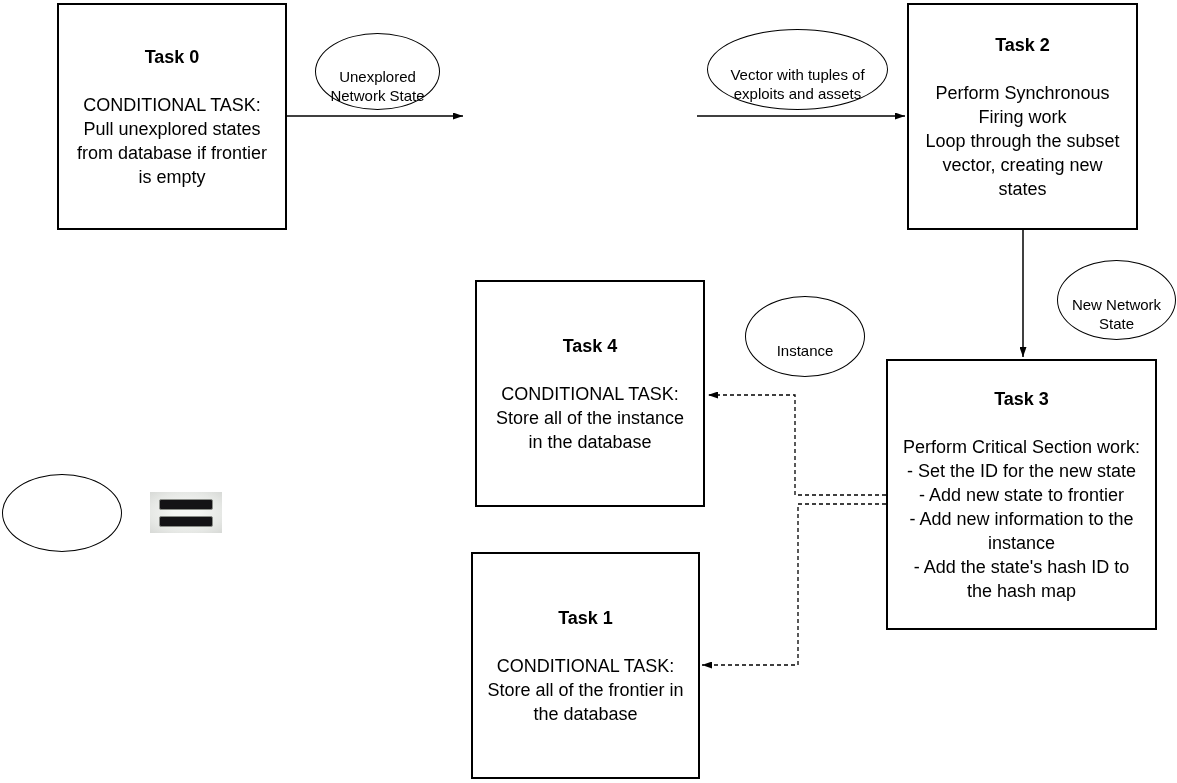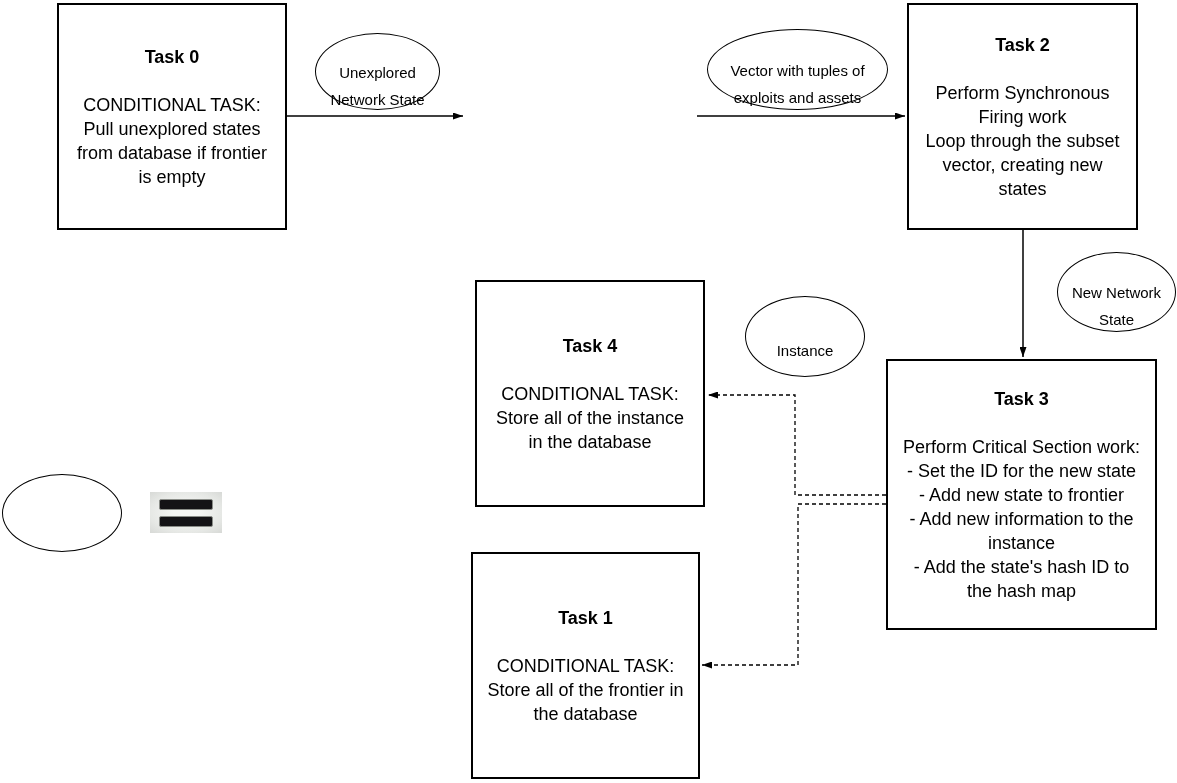--- a/index.html
+++ b/index.html
@@ -13,21 +13,21 @@
     display:flex;flex-direction:column;align-items:center;justify-content:center;
     text-align:center;padding:0 3px;z-index:2;
   }
   .task-title{font-weight:bold;font-size:18px;line-height:24px;}
   .task-body{font-size:18px;line-height:24px;white-space:pre-line;margin-top:24px;}
   .ellipse{
     position:absolute;box-sizing:border-box;border:1.5px solid #000;border-radius:50%;
     background:#fff;display:flex;align-items:center;justify-content:center;
     text-align:center;z-index:2;
   }
-  .ellipse-label{font-size:15px;line-height:27px;white-space:pre-line;margin-top:28px;}
+  .ellipse-label{font-size:15px;line-height:19px;white-space:pre-line;margin-top:28px;}
   .equals-icon{
     position:absolute;left:150px;top:492px;width:72px;height:41px;box-sizing:border-box;
     background:radial-gradient(ellipse at center,#f5f6f4 25%,#e6e8e5 70%,#d7d9d6 100%);
     display:flex;flex-direction:column;align-items:center;justify-content:center;
     gap:6px;z-index:2;
   }
   .equals-bar{width:52px;height:9px;background:#141316;border:1px solid #8a8d88;border-radius:2px;}
   .legend-label{position:absolute;left:247px;top:501px;font-size:18px;line-height:24px;z-index:2;}
 </style>
 </head>
@@ -81,21 +81,21 @@
   <div class="ellipse" style="left:315px;top:33px;width:125px;height:77px">
     <div class="ellipse-label">Unexplored
 Network State</div>
   </div>
 
   <div class="ellipse" style="left:707px;top:29px;width:181px;height:81px">
     <div class="ellipse-label">Vector with tuples of
 exploits and assets</div>
   </div>
 
-  <div class="ellipse" style="left:1057px;top:252px;width:119px;height:80px">
+  <div class="ellipse" style="left:1057px;top:260px;width:119px;height:80px">
     <div class="ellipse-label">New Network
 State</div>
   </div>
 
   <div class="ellipse" style="left:745px;top:296px;width:120px;height:81px">
     <div class="ellipse-label">Instance</div>
   </div>
 
 
   <div class="ellipse" style="left:2px;top:474px;width:120px;height:78px"></div>

